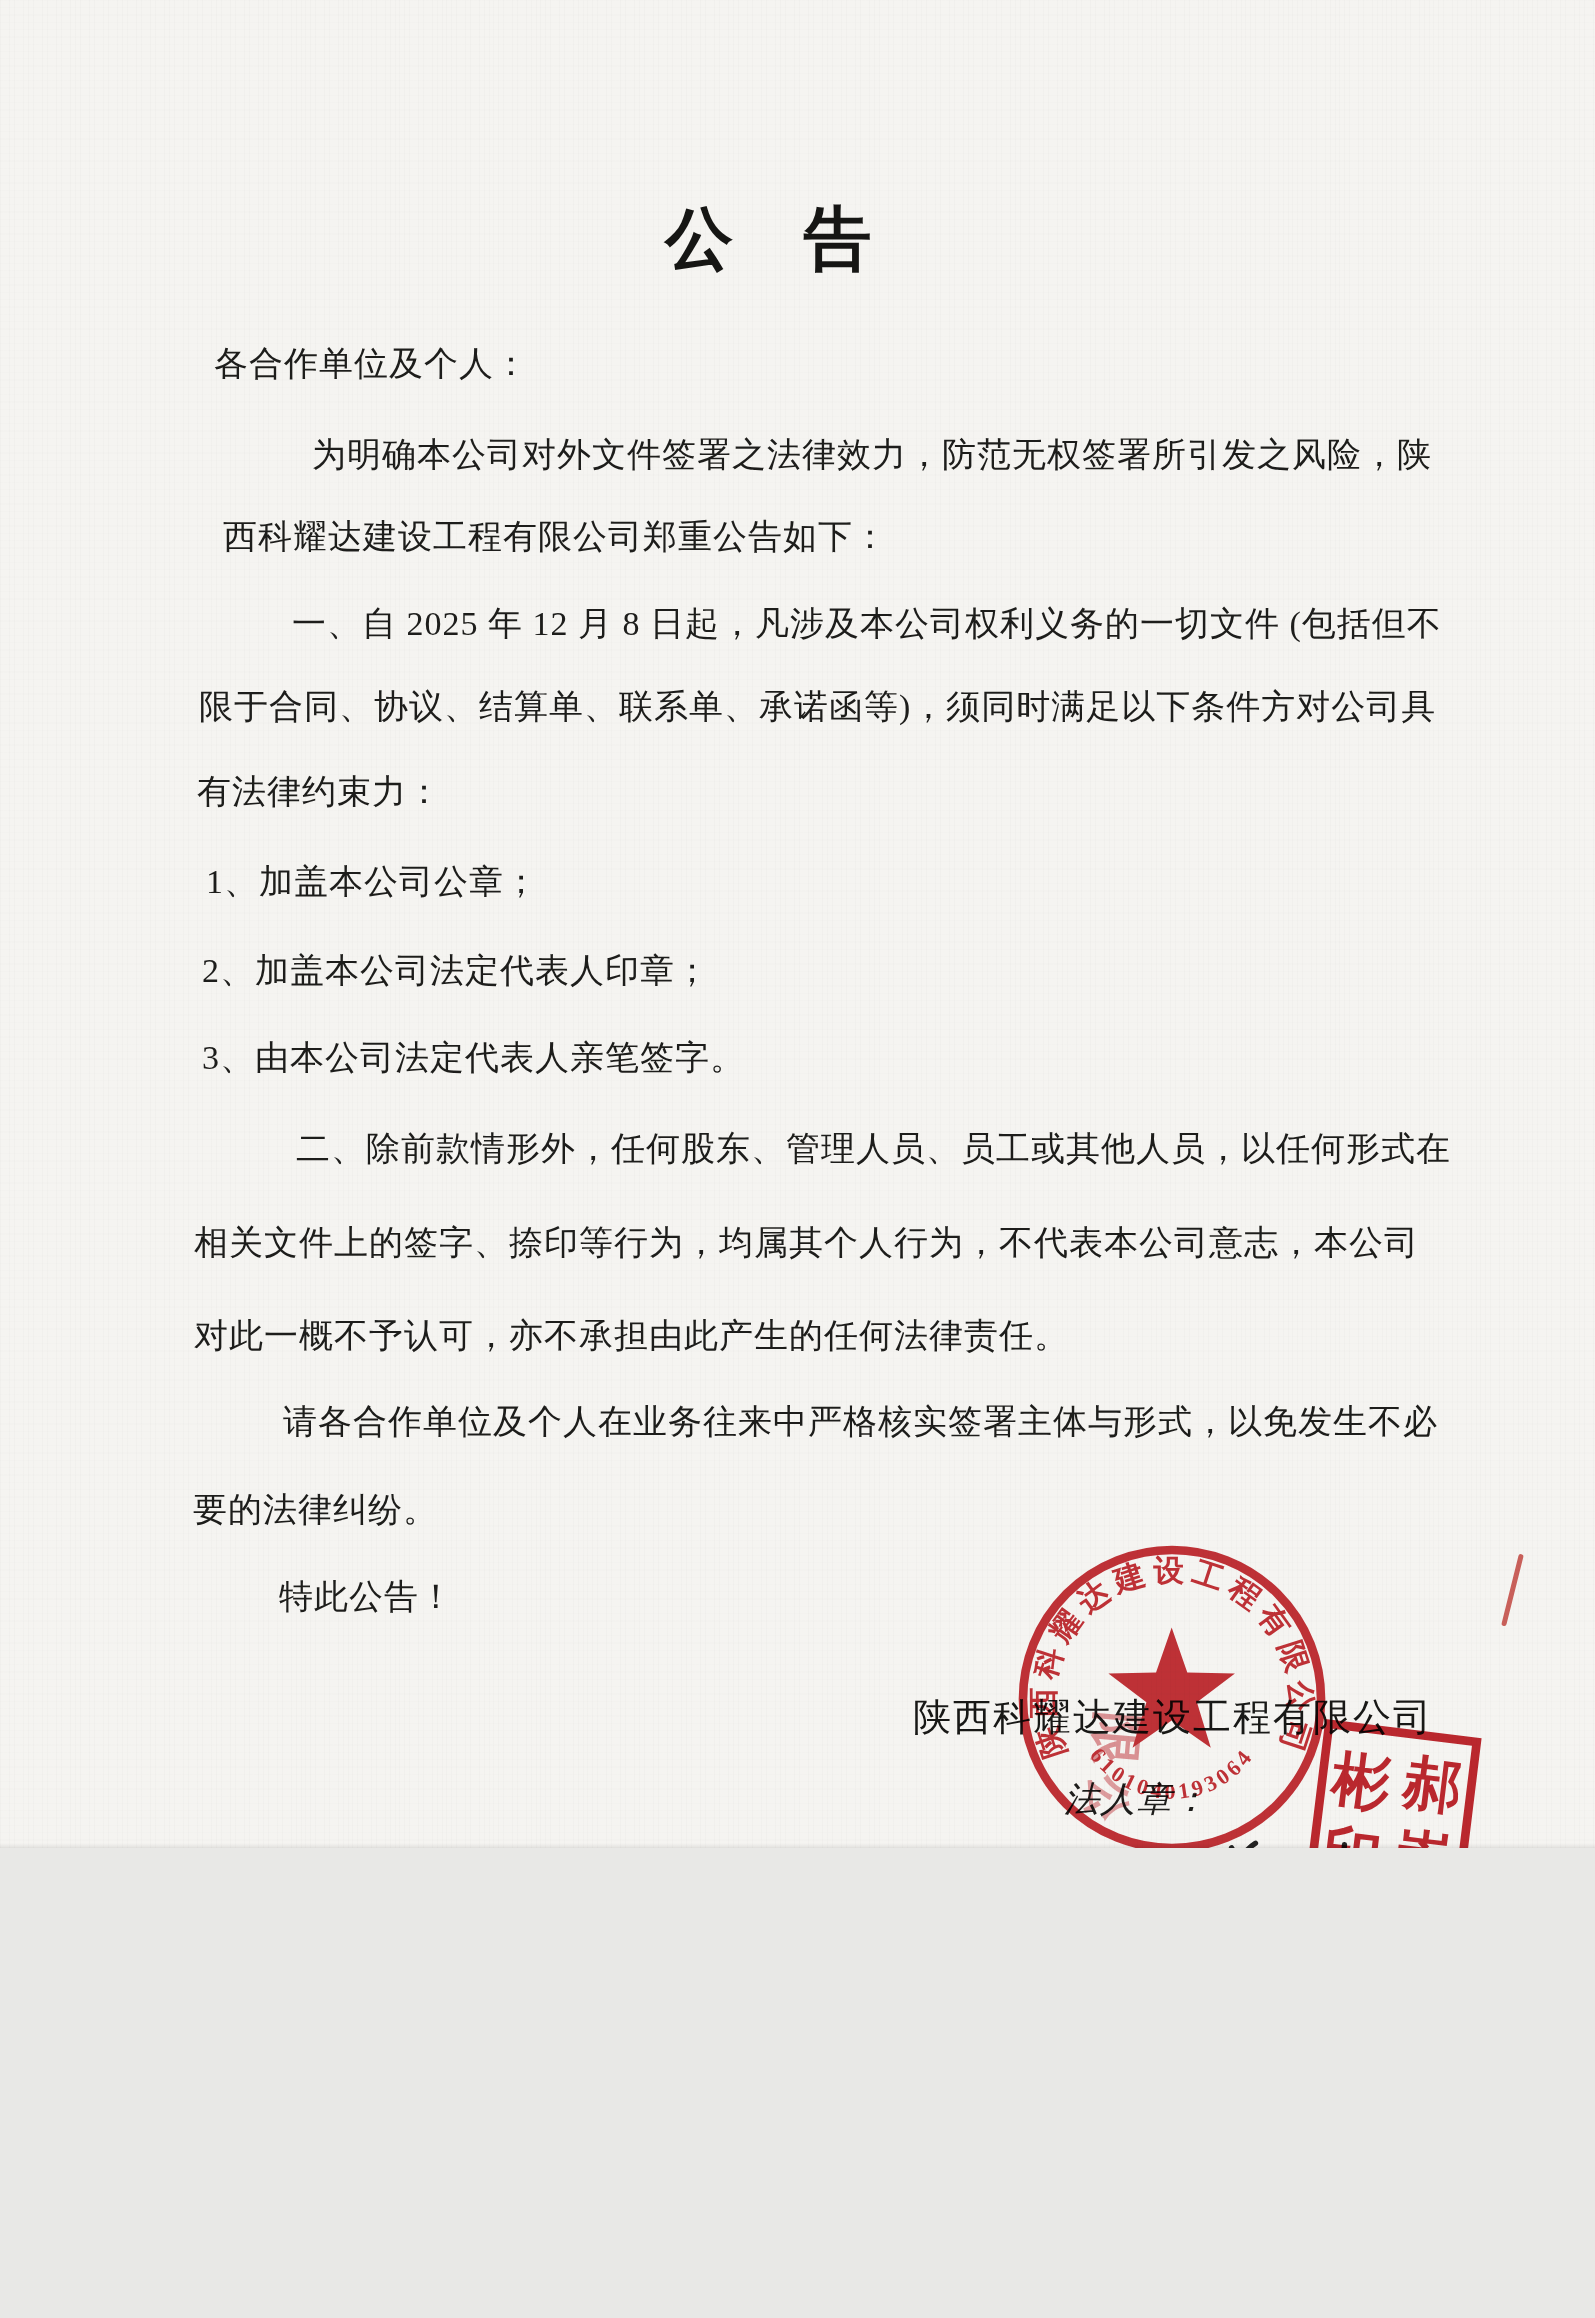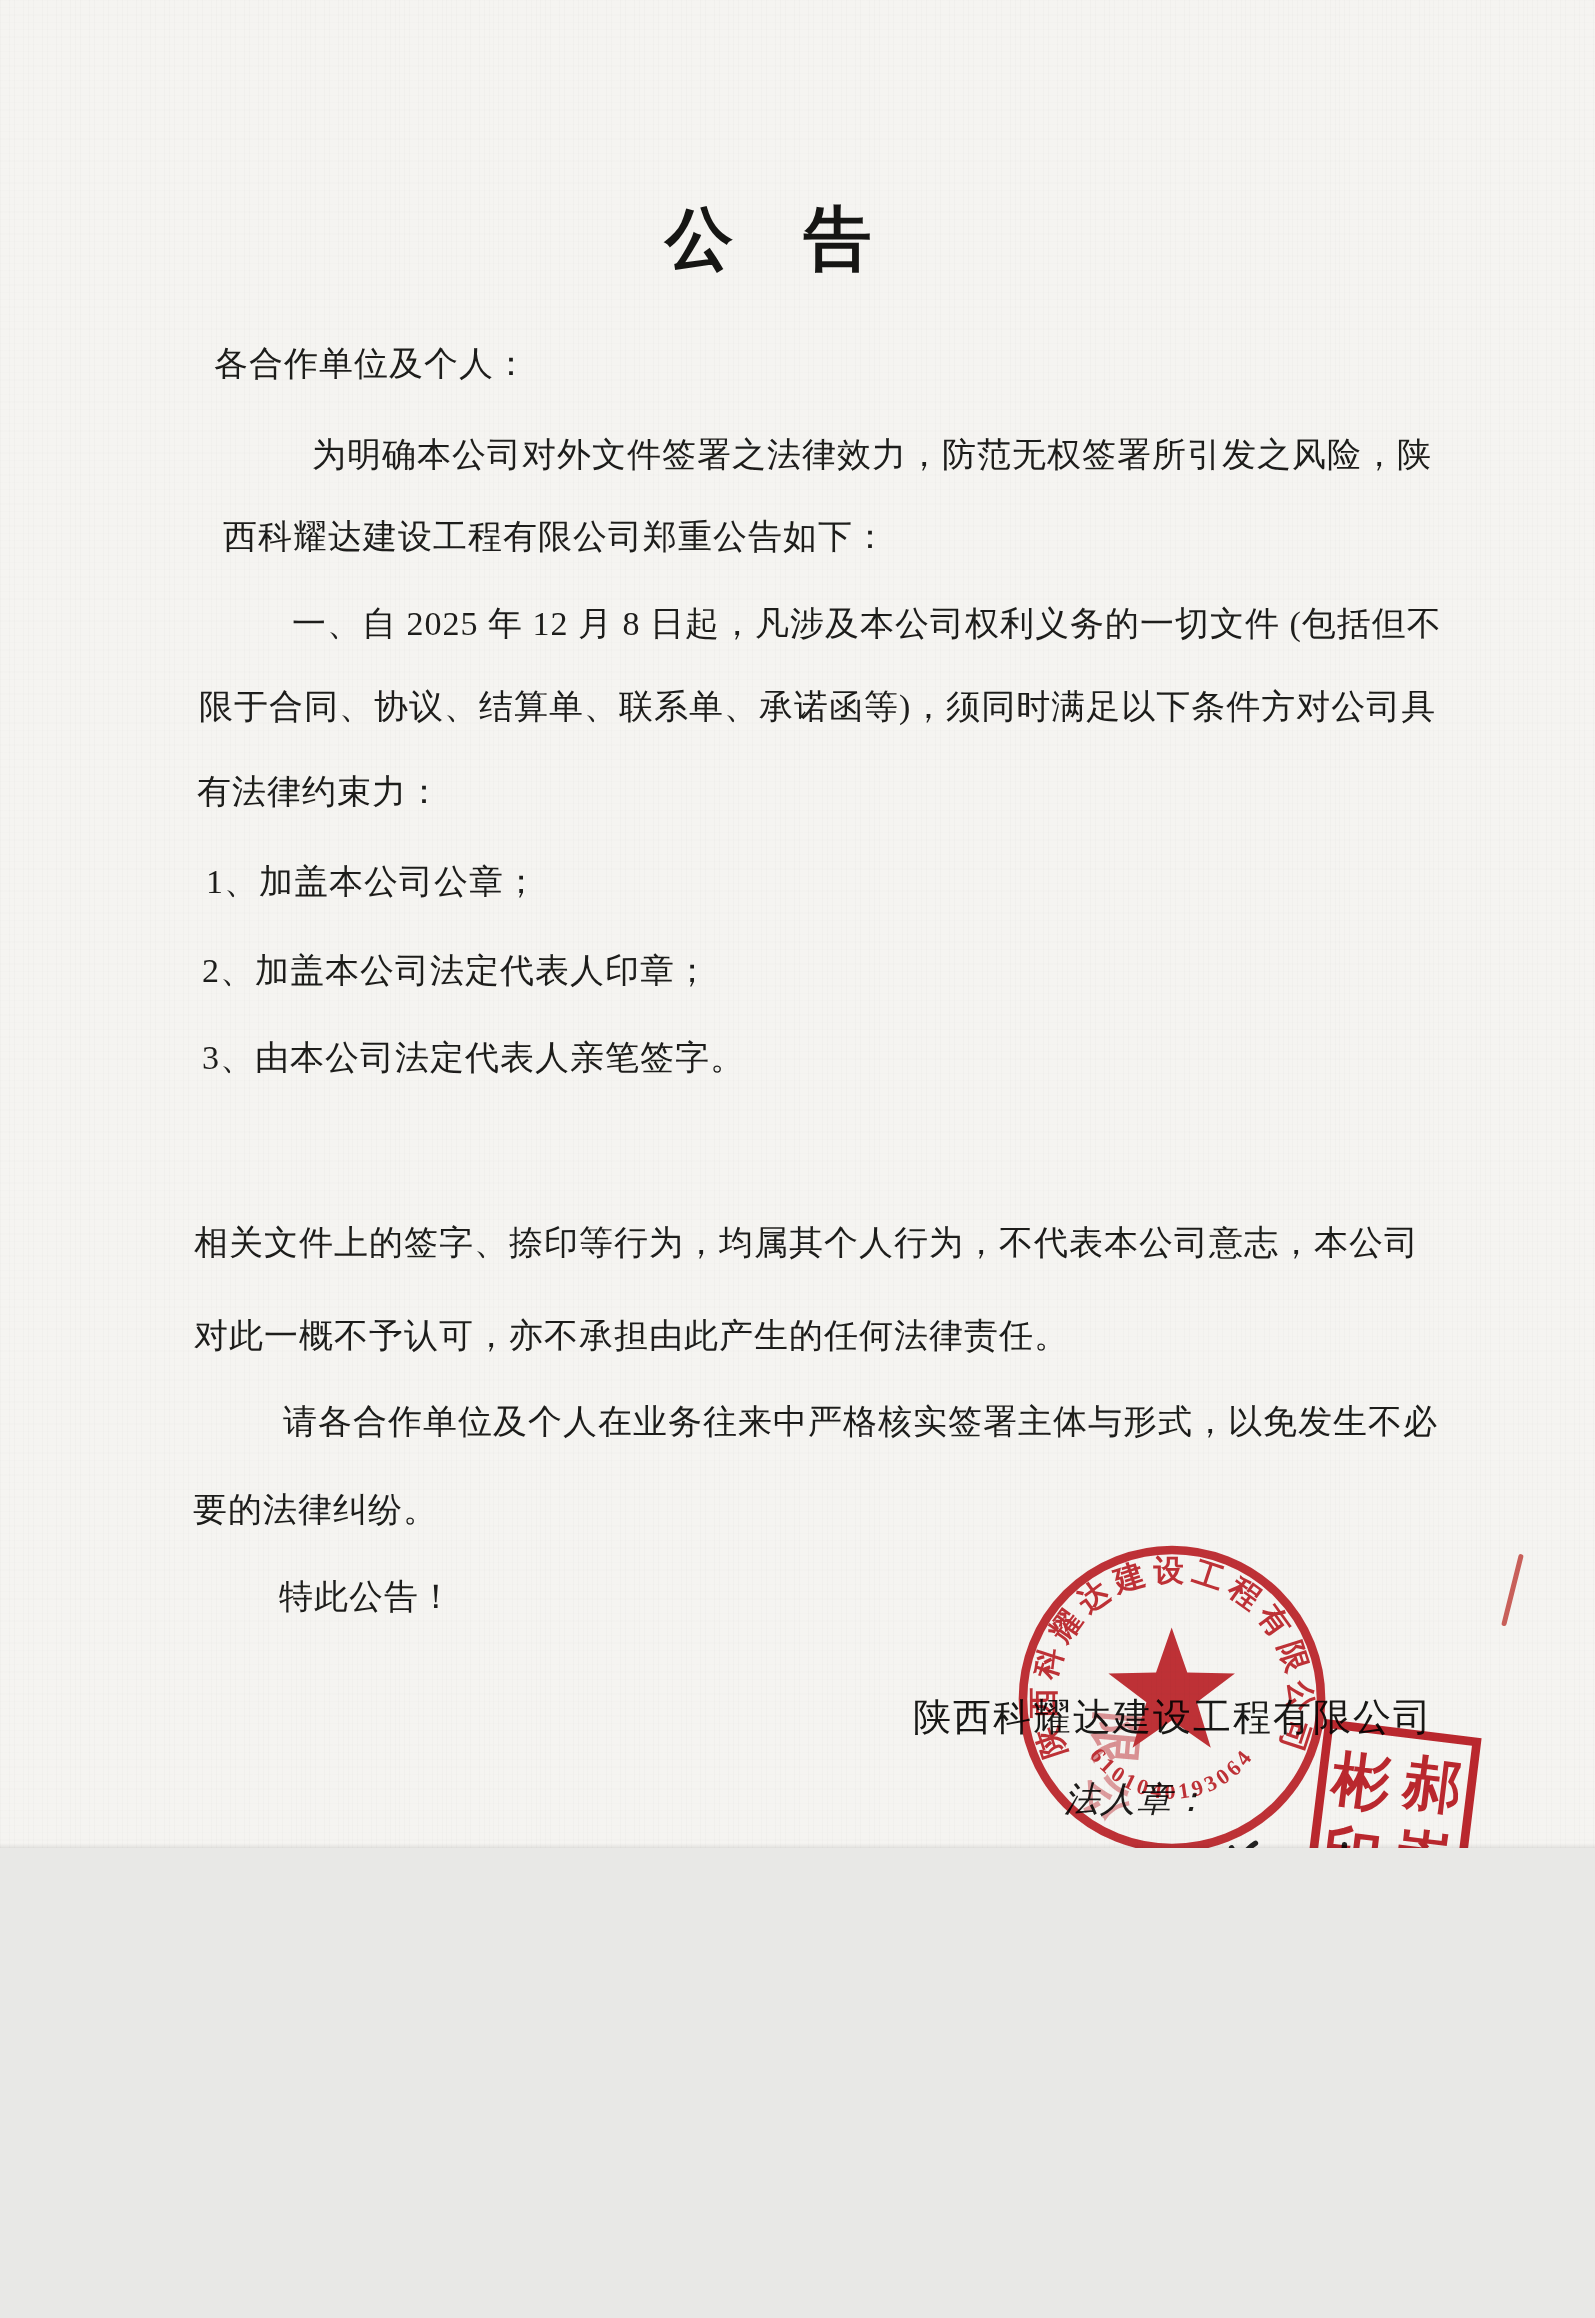--- a/index.html
+++ b/index.html
@@ -66,20 +66,21 @@
 
   <div class="ln" style="left:214px;top:330px">各合作单位及个人：</div>
   <div class="ln" style="left:312px;top:421px">为明确本公司对外文件签署之法律效力，防范无权签署所引发之风险，陕</div>
   <div class="ln" style="left:223px;top:503px">西科耀达建设工程有限公司郑重公告如下：</div>
   <div class="ln" style="left:292px;top:590px">一、自 2025 年 12 月 8 日起，凡涉及本公司权利义务的一切文件 (包括但不</div>
   <div class="ln" style="left:199px;top:673px">限于合同、协议、结算单、联系单、承诺函等)，须同时满足以下条件方对公司具</div>
   <div class="ln" style="left:197px;top:758px">有法律约束力：</div>
   <div class="ln" style="left:206px;top:848px">1、加盖本公司公章；</div>
   <div class="ln" style="left:202px;top:937px">2、加盖本公司法定代表人印章；</div>
   <div class="ln" style="left:202px;top:1024px">3、由本公司法定代表人亲笔签字。</div>
+  <div class="ln" style="left:296px;top:1115px">二、除前款情形外，任何股东、管理人员、员工或其他人员，以任何形式在</div>
   <div class="ln" style="left:194px;top:1209px">相关文件上的签字、捺印等行为，均属其个人行为，不代表本公司意志，本公司</div>
   <div class="ln" style="left:194px;top:1302px">对此一概不予认可，亦不承担由此产生的任何法律责任。</div>
   <div class="ln" style="left:283px;top:1388px">请各合作单位及个人在业务往来中严格核实签署主体与形式，以免发生不必</div>
   <div class="ln" style="left:193px;top:1476px">要的法律纠纷。</div>
   <div class="ln" style="left:279px;top:1563px">特此公告！</div>
 
   <div class="signoff-company">陕西科耀达建设工程有限公司</div>
   <div class="signoff-label seal-label">法人章：</div>
   <div class="signoff-label sign-label">法人签字：</div>
   <div class="signoff-date">2025 年 12 月 8 日</div>

